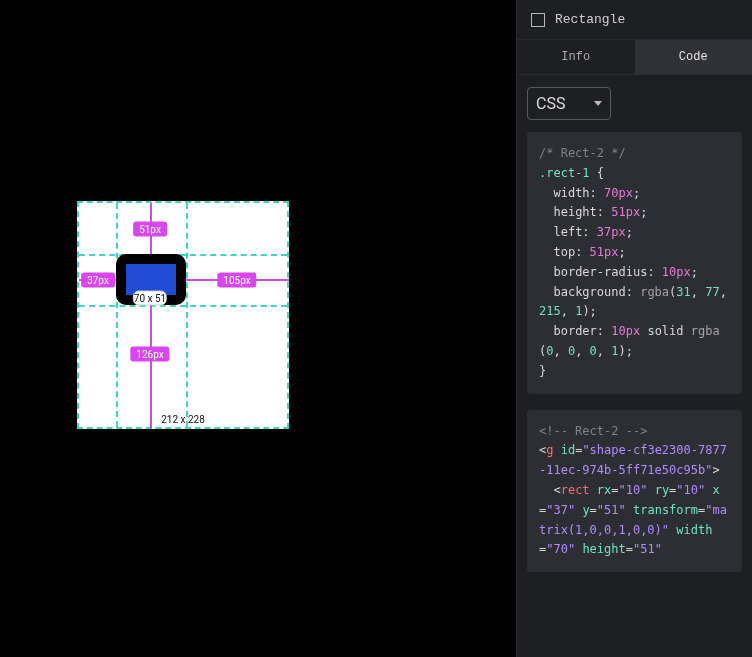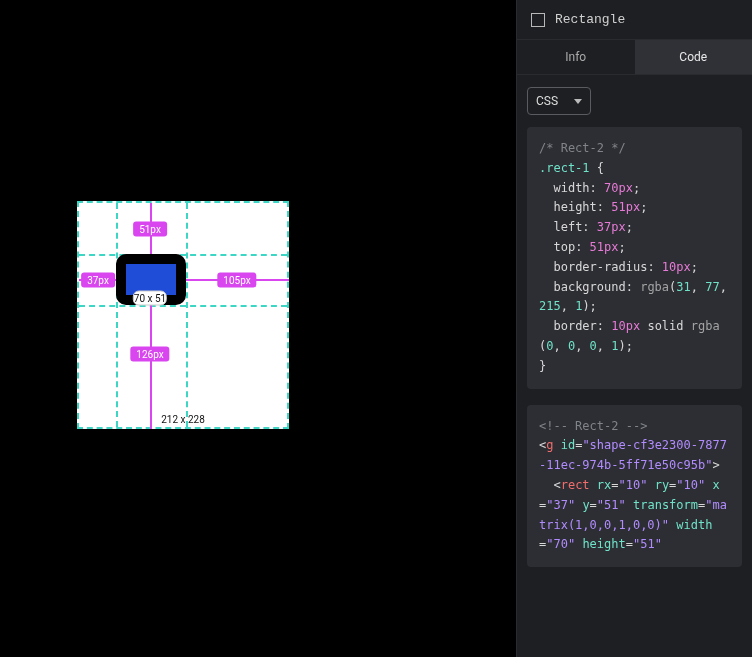--- a/index.html
+++ b/index.html
@@ -107,20 +107,21 @@
 }
 .rect-icon {
   width: 14px;
   height: 14px;
   border: 1.5px solid #b8b8b8;
 }
 .panel-title { font-size: 13px; color: #d0d0d0; font-family: Liberation Mono, monospace; }
 .tabs {
   display: flex;
   border-bottom: 1px solid #2a2b2f;
+  font-family: Liberation Mono, monospace;
 }
 .tab {
   flex: 1;
   text-align: center;
   padding: 10px 0;
   font-size: 12px;
   color: #aaa;
   cursor: pointer;
 }
 .tab.active {
@@ -130,22 +131,22 @@
 .lang-select-row {
   padding: 12px 10px 6px 10px;
 }
 .lang-select {
   display: inline-flex;
   align-items: center;
   justify-content: space-between;
   border: 1px solid #5a5b60;
   border-radius: 4px;
   padding: 6px 8px;
-  width: 64px;
-  font-size: 12px;
+  width: 84px;
+  font-size: 16px;
   color: #ddd;
   cursor: pointer;
 }
 .chev {
   width: 0; height: 0;
   border-left: 4px solid transparent;
   border-right: 4px solid transparent;
   border-top: 5px solid #bbb;
 }
 .code-block {

